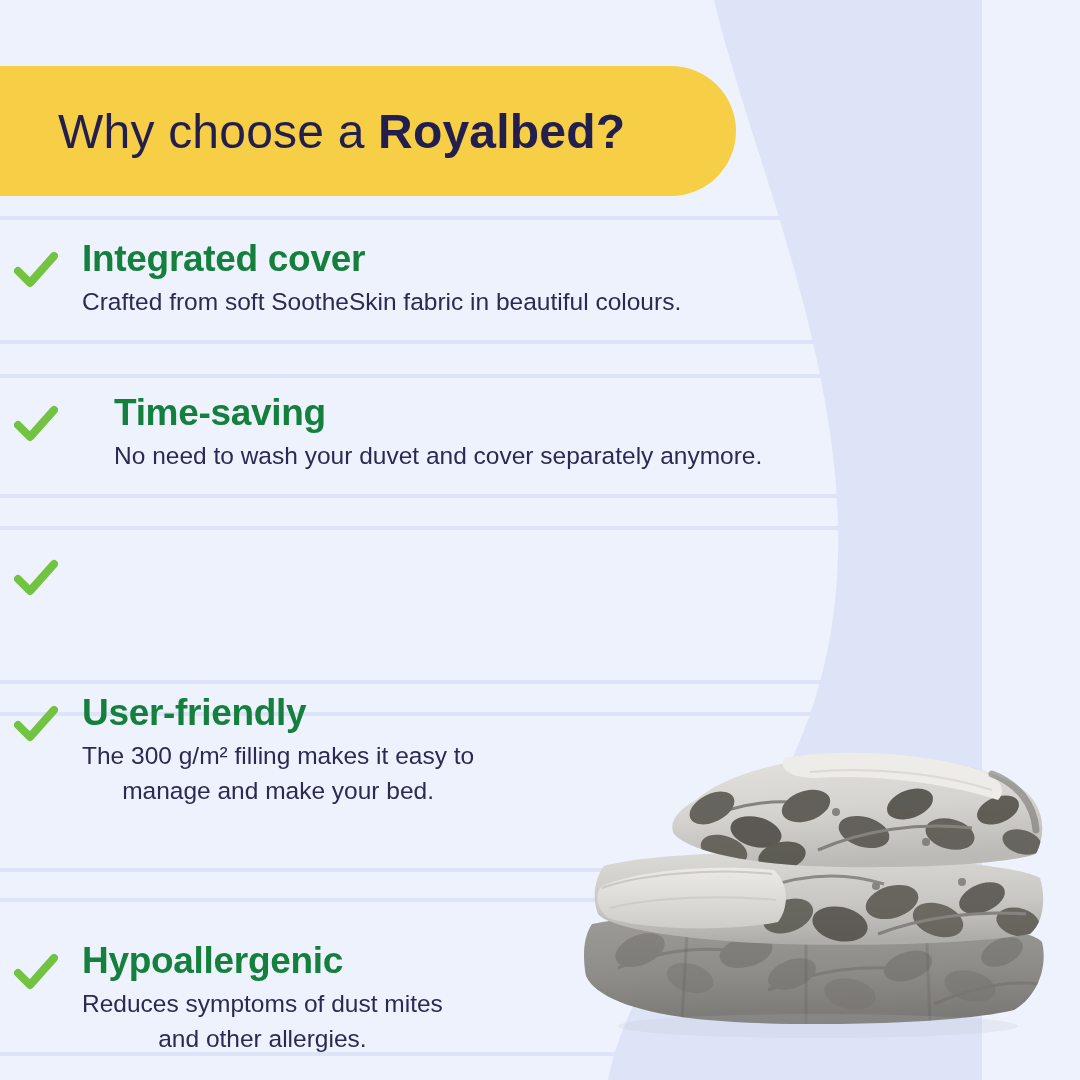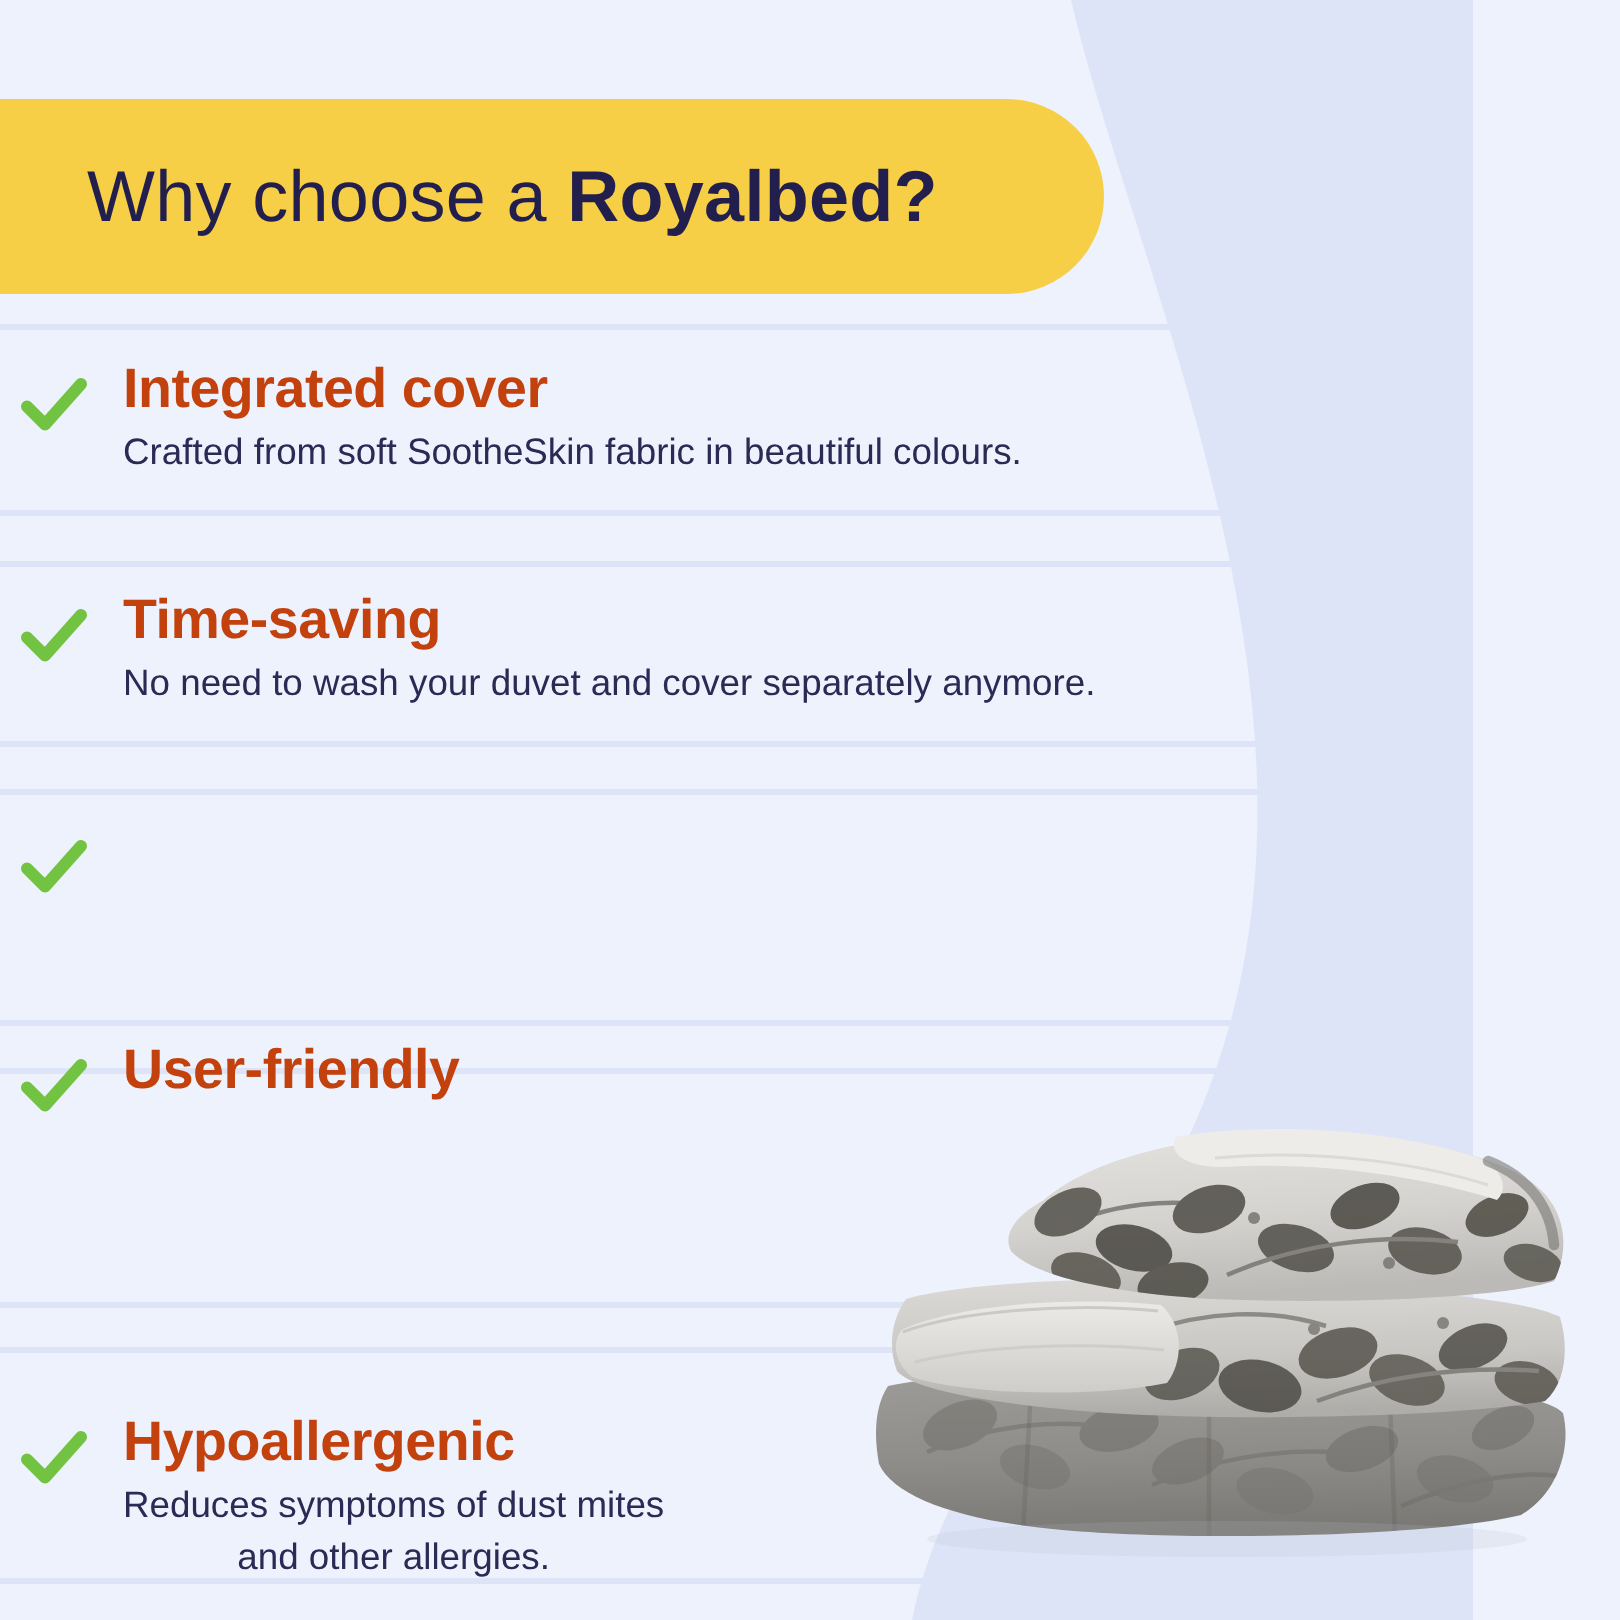--- a/index.html
+++ b/index.html
@@ -41,21 +41,21 @@
   .header-title .light { font-weight:400; }
   .header-title .bold  { font-weight:700; }
 
   
   .features { position:absolute; left:0; top:0; width:100%; z-index:3; }
   .feature { position:absolute; left:0; display:flex; align-items:flex-start; }
   .check-icon { width:46px; margin-left:14px; flex:0 0 46px; padding-top:12px; }
   .check-icon svg { display:block; width:44px; height:40px; }
   .f-text { margin-left:22px; }
   .f-title {
-    font-weight:700; font-size:37px; color:#c2410c;
+    font-weight:700; font-size:37px; color:#15803d;
     line-height:1.12; letter-spacing:-.3px; white-space:nowrap;
   }
   .f-desc {
     font-weight:400; font-size:24.5px; color:#2a2a55;
     line-height:1.42; margin-top:6px; white-space:pre-line;text-align:center;
   }
 
   
   .product { position:absolute; left:578px; top:738px; width:470px; height:300px; z-index:2; }
   .product svg { display:block; width:100%; height:100%; }
@@ -95,21 +95,21 @@
         <svg viewBox="0 0 44 40">
             <path d="M4 21 L16 33 L40 6" fill="none" stroke="#72c342" stroke-width="8" stroke-linecap="round" stroke-linejoin="round"></path>
           </svg>
       </span>
       <div class="f-text">
         <div class="f-title">Integrated cover</div>
         <div class="f-desc">Crafted from soft SootheSkin fabric in beautiful colours.</div>
       </div>
     </div>
 
-    <div class="feature" style="top:392px;">
+    <div class="feature" style="top:392px;gap:32px;">
       <span class="check-icon">
         <svg viewBox="0 0 44 40">
             <path d="M4 21 L16 33 L40 6" fill="none" stroke="#72c342" stroke-width="8" stroke-linecap="round" stroke-linejoin="round"></path>
           </svg>
       </span>
       <div class="f-text">
         <div class="f-title">Time-saving</div>
         <div class="f-desc">No need to wash your duvet and cover separately anymore.</div>
       </div>
     </div>
@@ -123,20 +123,22 @@
     </div>
 
     <div class="feature" style="top:692px;">
       <span class="check-icon">
         <svg viewBox="0 0 44 40">
             <path d="M4 21 L16 33 L40 6" fill="none" stroke="#72c342" stroke-width="8" stroke-linecap="round" stroke-linejoin="round"></path>
           </svg>
       </span>
       <div class="f-text">
         <div class="f-title">User-friendly</div>
+        <div class="f-desc">The 300 g/m² filling makes it easy to
+manage and make your bed.</div>
       </div>
     </div>
 
     <div class="feature" style="top:940px;">
       <span class="check-icon">
         <svg viewBox="0 0 44 40">
             <path d="M4 21 L16 33 L40 6" fill="none" stroke="#72c342" stroke-width="8" stroke-linecap="round" stroke-linejoin="round"></path>
           </svg>
       </span>
       <div class="f-text">

